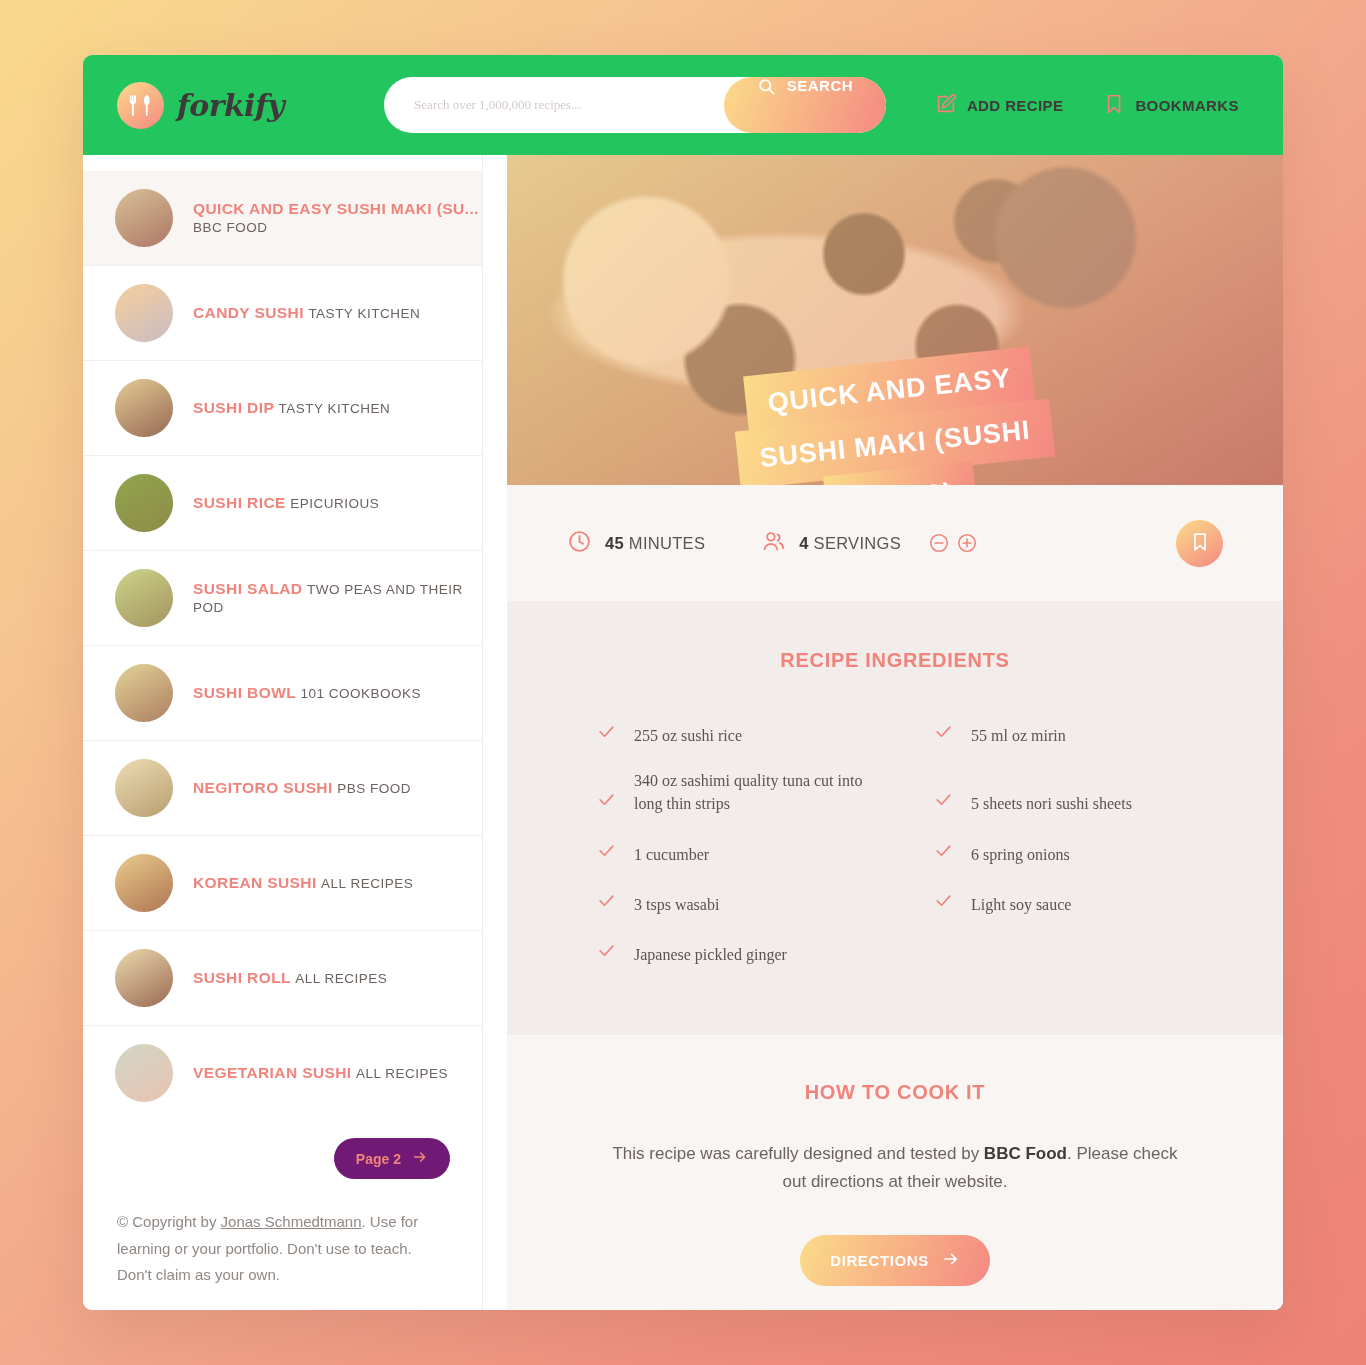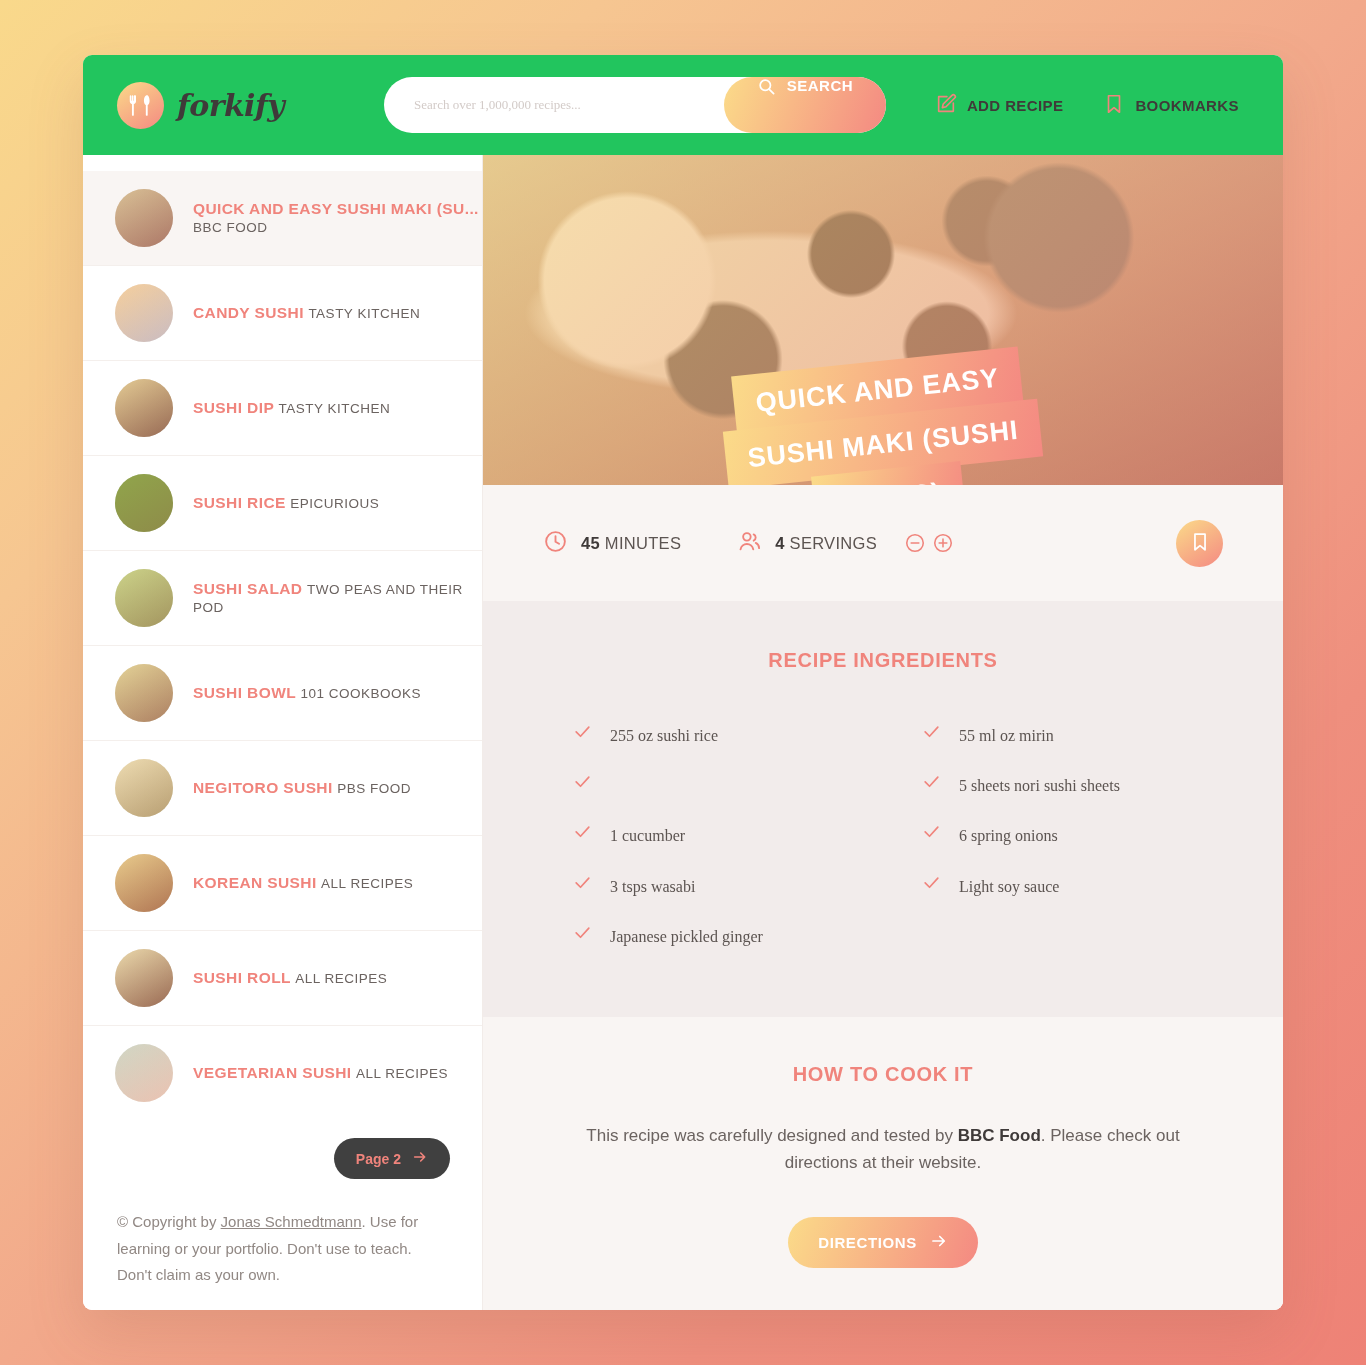--- a/index.html
+++ b/index.html
@@ -70,21 +70,21 @@
   .navbtn {
     display:flex; align-items:center; gap:10px;
     background:none; border:none; cursor:pointer;
     font-family:"Liberation Sans", sans-serif;
     font-size:15px; font-weight:600; letter-spacing:.4px;
     color:#3f3a39; padding:8px 6px;
   }
   .navbtn svg { width:22px; height:22px; }
 
   
-  .body { flex:1; display:flex; min-height:0; }
+  .body { flex:1; display:flex; min-height:0;gap:24px; }
 
   
   .sidebar {
     width:400px; flex:0 0 400px;
     background:#fff;
     border-right:1px solid #f2ece9;
     display:flex; flex-direction:column;
     position:relative;
   }
   .results { padding-top:16px; }
@@ -113,21 +113,21 @@
     max-width:255px;
   }
   .r-pub {
     margin-top:7px;
     font-size:13.5px; letter-spacing:.5px; color:#6b6360;
     text-transform:uppercase;
   }
 
   .pagination { margin-top:auto; padding:0 32px 8px; display:flex; justify-content:flex-end; }
   .page-btn {
-    background:#404040; border:none; cursor:pointer;
+    background:#701a75; border:none; cursor:pointer;
     border-radius:100px; padding:11px 22px;
     color:#f0847c; font-weight:700; font-size:14px;
     font-family:"Liberation Sans", sans-serif;
     display:flex; align-items:center; gap:11px;
   }
   .page-btn svg { width:16px; height:16px; }
 
   .copyright {
     padding:22px 34px 22px;
     font-size:15px; line-height:1.75;
@@ -465,20 +465,21 @@
             </span>
             <span>55 ml oz mirin</span>
           </div>
 
           <div class="ing">
             <span>
               <svg viewBox="0 0 24 24" fill="none" stroke="#f0847c" stroke-width="2.1" stroke-linecap="round" stroke-linejoin="round">
                   <path d="M4 12.5 9.5 18 20 6.5"></path>
                 </svg>
             </span>
+            <span>340 oz sashimi quality tuna cut into long thin strips</span>
           </div>
           <div class="ing">
             <span>
               <svg viewBox="0 0 24 24" fill="none" stroke="#f0847c" stroke-width="2.1" stroke-linecap="round" stroke-linejoin="round">
                   <path d="M4 12.5 9.5 18 20 6.5"></path>
                 </svg>
             </span>
             <span>5 sheets nori sushi sheets</span>
           </div>
 

